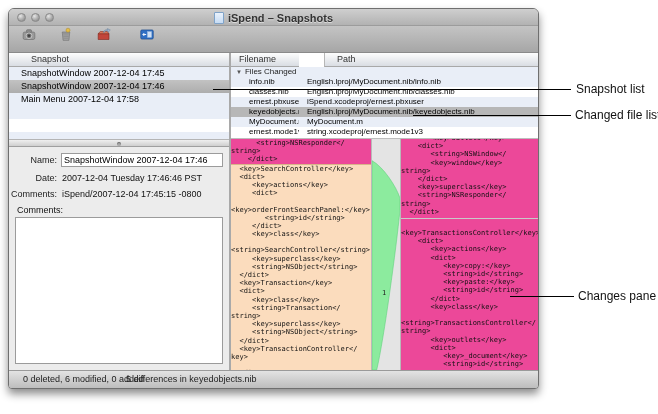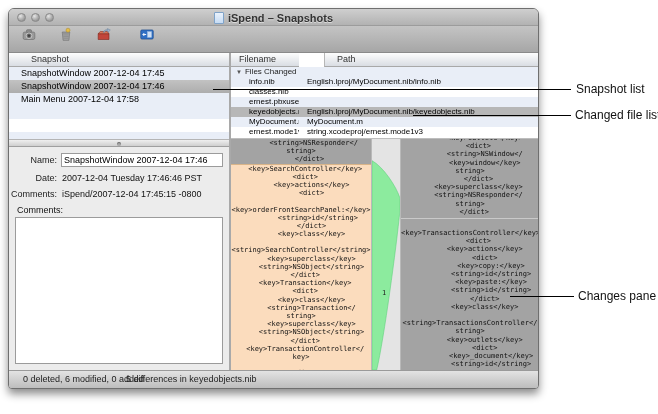--- a/index.html
+++ b/index.html
@@ -77,21 +77,21 @@
   .sb-file { left:530px; top:0; height:85px; }
   .sb-thumb { position:absolute; left:1px; width:9px; border-radius:5px;
     background:linear-gradient(90deg,#bcd2ec,#7fa7d8 55%,#a9c4e6); border:1px solid #7290ba; }
   .sb-file .sb-thumb { top:5px; height:42px; }
   .sb-arrows { position:absolute; left:0; width:12px; }
   .sb-file .sb-arrows { bottom:0; }
   .sb-arrow { width:12px; height:9px; font-size:5px; text-align:center; line-height:9px; color:#333;
     background:linear-gradient(#f7f7f7,#d6d6d6); border-top:1px solid #b0b0b0; }
 
   
-  .changes { position:absolute; left:222px; top:85px; width:308px; bottom:0; background:#a3a3a3; overflow:hidden; border-top:1px solid #bdbdbd;text-align:center; }
+  .changes { position:absolute; left:222px; top:85px; width:308px; bottom:0; background:#ec4899; overflow:hidden; border-top:1px solid #bdbdbd; }
   .code-col { position:absolute; top:0; bottom:0; overflow:hidden; font-family:"DejaVu Sans Mono",monospace; font-size:7px; color:#111; }
   .code-left { left:0; width:140px; display:flex; flex-direction:column; }
   .code-right { left:170px; width:138px; margin-top:-5px; }
   .cl { height:8.2px; line-height:8.2px; white-space:pre; overflow:hidden; }
   .code-block.changed { background:#fbdcbd; flex:1; border-top:1px solid #d8b489; }
   .code-sep { height:1px; background:#c9c9c9; margin:2px 0 2px 0; }
   .gutter { position:absolute; left:140px; width:30px; top:0; bottom:0;
     background:#e4e4e4; border-left:1px solid #b9b9b9; border-right:1px solid #b9b9b9; }
   .gutter svg { position:absolute; inset:0; width:100%; height:100%; }
   .diff-count { position:absolute; left:10px; top:150px; font-size:7px; color:#222; font-family:"DejaVu Sans Mono",monospace; }
@@ -216,24 +216,26 @@
       </div>
       <div class="file-rows">
 
           <div class="file-row">
             <span class="file-cell-name">info.nib</span>
             <span class="file-cell-path">English.lproj/MyDocument.nib/info.nib</span>
           </div>
 
           <div class="file-row">
             <span class="file-cell-name">classes.nib</span>
+            <span class="file-cell-path">English.lproj/MyDocument.nib/classes.nib</span>
           </div>
 
           <div class="file-row">
             <span class="file-cell-name">ernest.pbxuser</span>
+            <span class="file-cell-path">iSpend.xcodeproj/ernest.pbxuser</span>
           </div>
 
           <div class="file-row selected">
             <span class="file-cell-name">keyedobjects.nib</span>
             <span class="file-cell-path">English.lproj/MyDocument.nib/keyedobjects.nib</span>
           </div>
 
           <div class="file-row">
             <span class="file-cell-name">MyDocument.m</span>
             <span class="file-cell-path">MyDocument.m</span>

